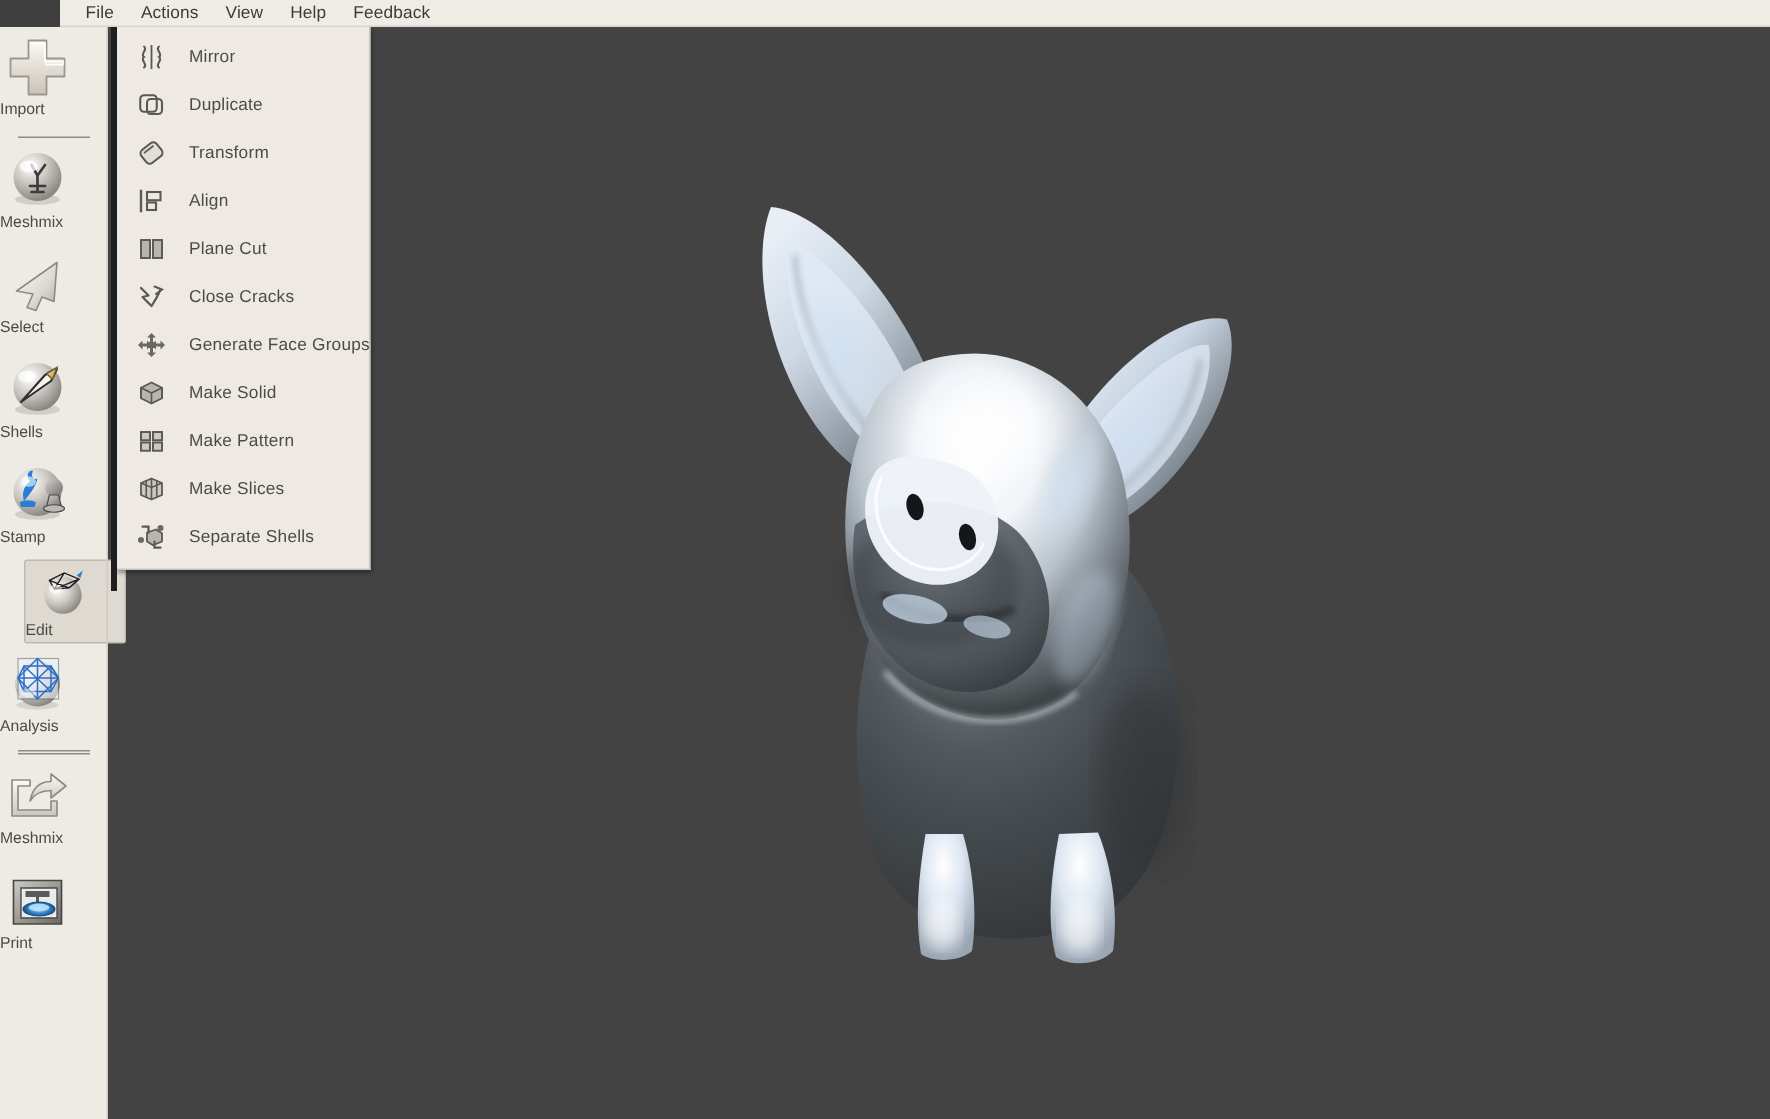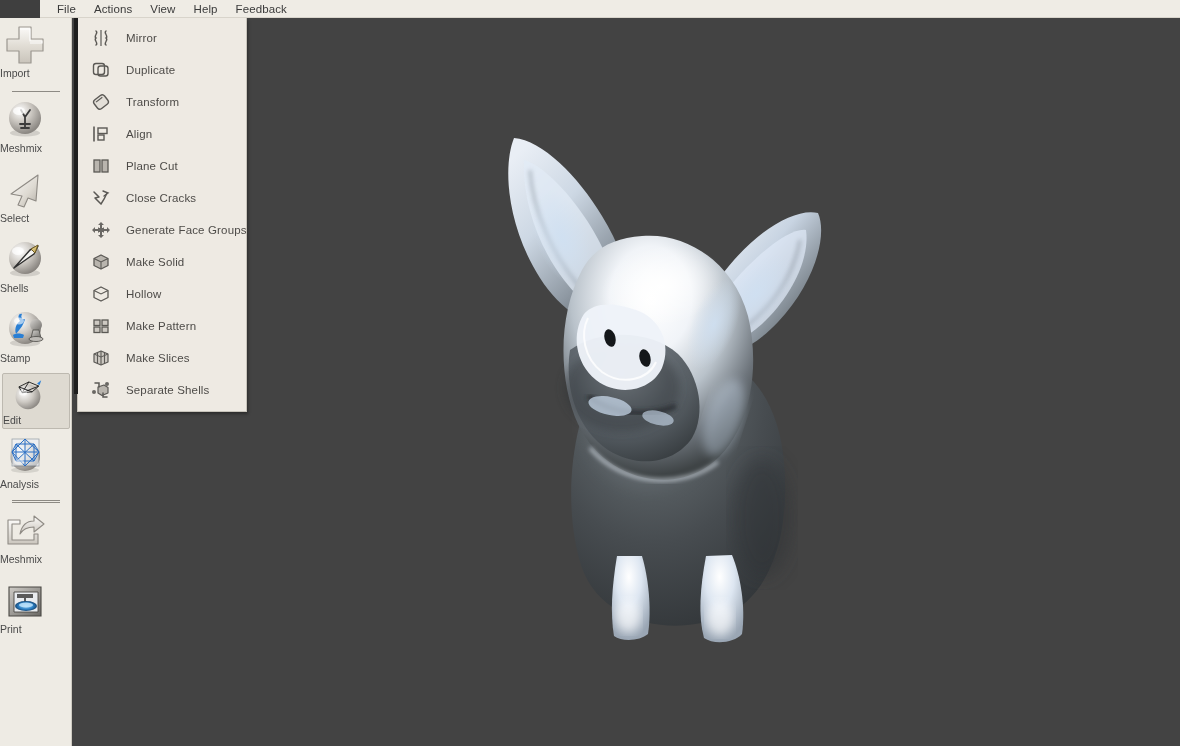--- a/index.html
+++ b/index.html
@@ -47,21 +47,21 @@
     width:50px;height:46px;display:block;
   }
   .tool .tlabel{
     font-size:10.5px;color:#4a4a4a;margin-top:-1px;line-height:12px;
     text-align:center;user-select:none;
   }
   .tool.active{
     background:#dedad1;
     border:1px solid #bdb9b0;
     border-radius:2px;
-    width:68px;margin-left:2px;
+    width:68px;margin-left:16px;
   }
   .tsep{
     width:48px;height:0;margin:1px auto 1px auto;
     border-top:1px solid #8d8a84;
   }
 
   
   .dropdown{
     position:absolute;left:77px;top:18px;width:170px;
     background:#eeeae3;
@@ -493,29 +493,20 @@
     <div class="ditem">
       <span class="dicon">
         <svg width="20" height="18" viewBox="0 0 20 18">
           <path d="M10 2 L17 5.5 L17 12.5 L10 16 L3 12.5 L3 5.5 Z" fill="#b9b5ae" stroke="#5b5955" stroke-width="1.3" stroke-linejoin="round"></path>
           <path d="M3 5.5 L10 9 L17 5.5 M10 9 L10 16" fill="none" stroke="#5b5955" stroke-width="1.1"></path>
         </svg>
       </span>
       <span class="dlabel">Make Solid</span>
     </div>
 
-    <div class="ditem">
-      <span class="dicon">
-        <svg width="20" height="18" viewBox="0 0 20 18">
-          <path d="M10 2 L17 5.5 L17 12.5 L10 16 L3 12.5 L3 5.5 Z" fill="none" stroke="#5b5955" stroke-width="1.3" stroke-linejoin="round"></path>
-          <path d="M3 5.5 L10 9 L17 5.5" fill="none" stroke="#5b5955" stroke-width="1.1"></path>
-        </svg>
-      </span>
-      <span class="dlabel">Hollow</span>
-    </div>
 
     <div class="ditem">
       <span class="dicon">
         <svg width="20" height="18" viewBox="0 0 20 18">
           <rect x="3" y="3" width="6" height="5.5" fill="#cdc9c2" stroke="#5b5955" stroke-width="1.3"></rect>
           <rect x="11" y="3" width="6" height="5.5" fill="#cdc9c2" stroke="#5b5955" stroke-width="1.3"></rect>
           <rect x="3" y="10" width="6" height="5.5" fill="#cdc9c2" stroke="#5b5955" stroke-width="1.3"></rect>
           <rect x="11" y="10" width="6" height="5.5" fill="#cdc9c2" stroke="#5b5955" stroke-width="1.3"></rect>
         </svg>
       </span>

